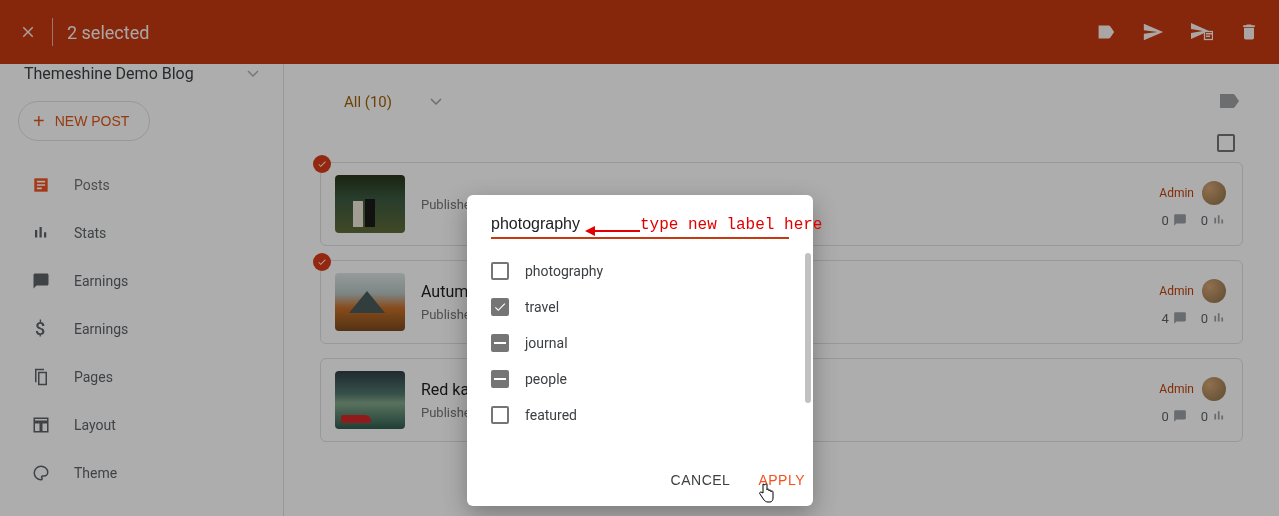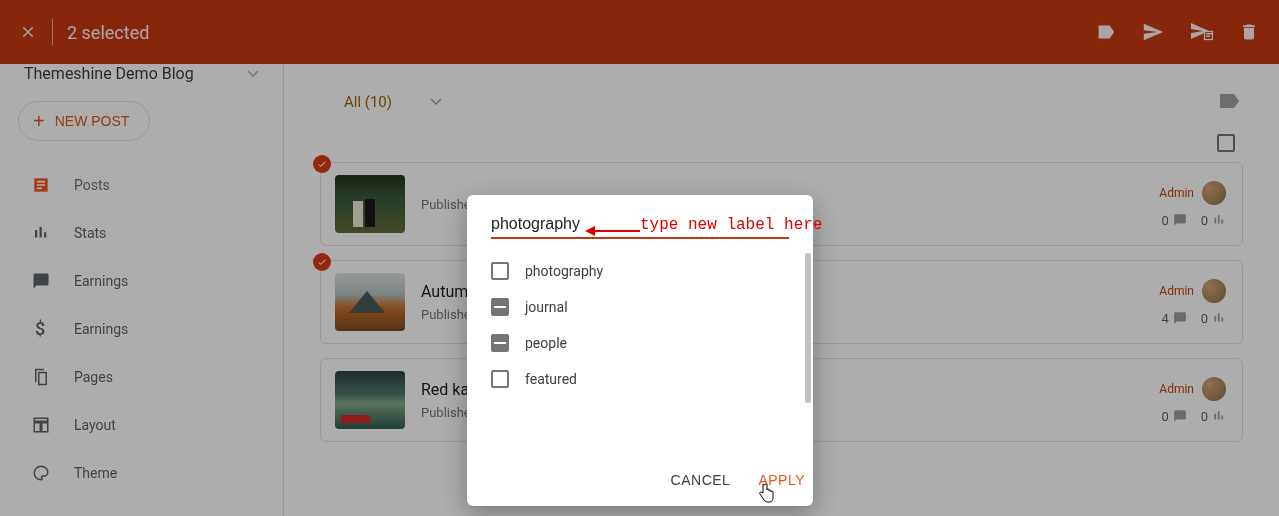--- a/index.html
+++ b/index.html
@@ -336,20 +336,28 @@
 <div class="modal">
   <div class="modal-input-wrap">
     <input class="modal-input" value="photography" style="">
   </div>
   <div class="label-scroll">
     <div class="label-row">
       <span class="lbl-cb"></span>
       <span class="lbl-text">photography</span>
     </div>
     <div class="label-row">
+      <span class="lbl-cb checked">
+          <svg width="14" height="14" viewBox="0 0 24 24">
+            <path d="M9 16.2L4.8 12l-1.4 1.4L9 19 21 7l-1.4-1.4L9 16.2z" fill="#fff"></path>
+          </svg>
+        </span>
+      <span class="lbl-text">travel</span>
+    </div>
+    <div class="label-row">
       <span class="lbl-cb indet">
           <svg width="12" height="2" viewBox="0 0 12 2">
             <rect width="12" height="2" fill="#fff"></rect>
           </svg>
         </span>
       <span class="lbl-text">journal</span>
     </div>
     <div class="label-row">
       <span class="lbl-cb indet">
           <svg width="12" height="2" viewBox="0 0 12 2">

